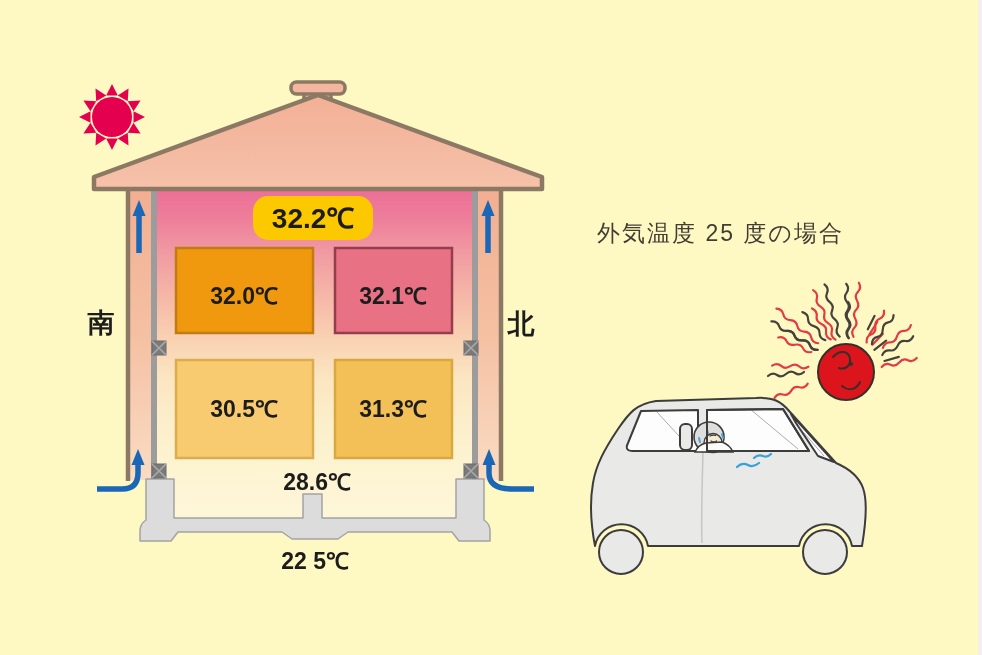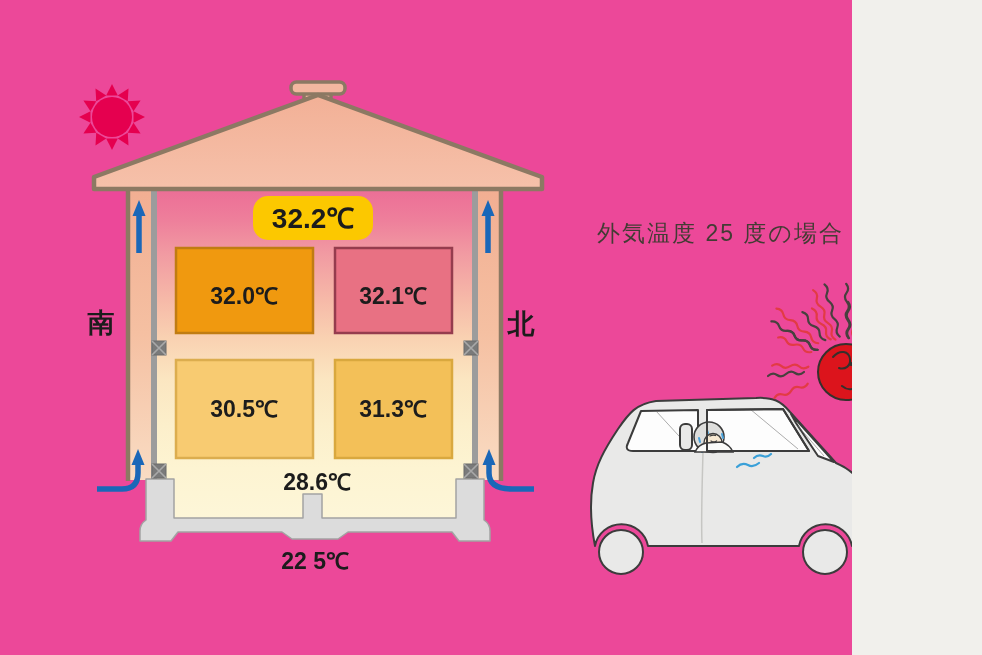--- a/index.html
+++ b/index.html
@@ -1,17 +1,17 @@
 <!DOCTYPE html>
 <html><head>
 <meta charset="utf-8">
 <style>
   html,body{margin:0;padding:0;}
   body{background:#f1f0ec;font-family:"Liberation Sans",sans-serif;}
-  .stage{position:relative;width:852px;height:655px;background:#ec4899;overflow:hidden;}
+  .stage{position:relative;width:978px;height:655px;background:#fef9c3;overflow:hidden;}
   svg{display:block;}
   svg text{font-family:"Liberation Sans",sans-serif;fill:#1c1c1c;}
   .t-badge{font-size:28px;font-weight:bold;text-anchor:middle;}
   .t-temp{font-size:23px;font-weight:bold;text-anchor:middle;}
   .t-dir{font-size:27px;font-weight:bold;text-anchor:middle;}
   .t-heading{font-size:23px;font-weight:normal;fill:#433c34;letter-spacing:2px;}
   .outline-brown{stroke:#8c7963;}
   .roof{fill:url(#gRoof);stroke:#8c7963;stroke-width:4.5;stroke-linejoin:round;}
   .chimney{fill:#f3b7a0;stroke:#8c7963;stroke-width:3.5;}
   .wall{fill:url(#gWall);}

